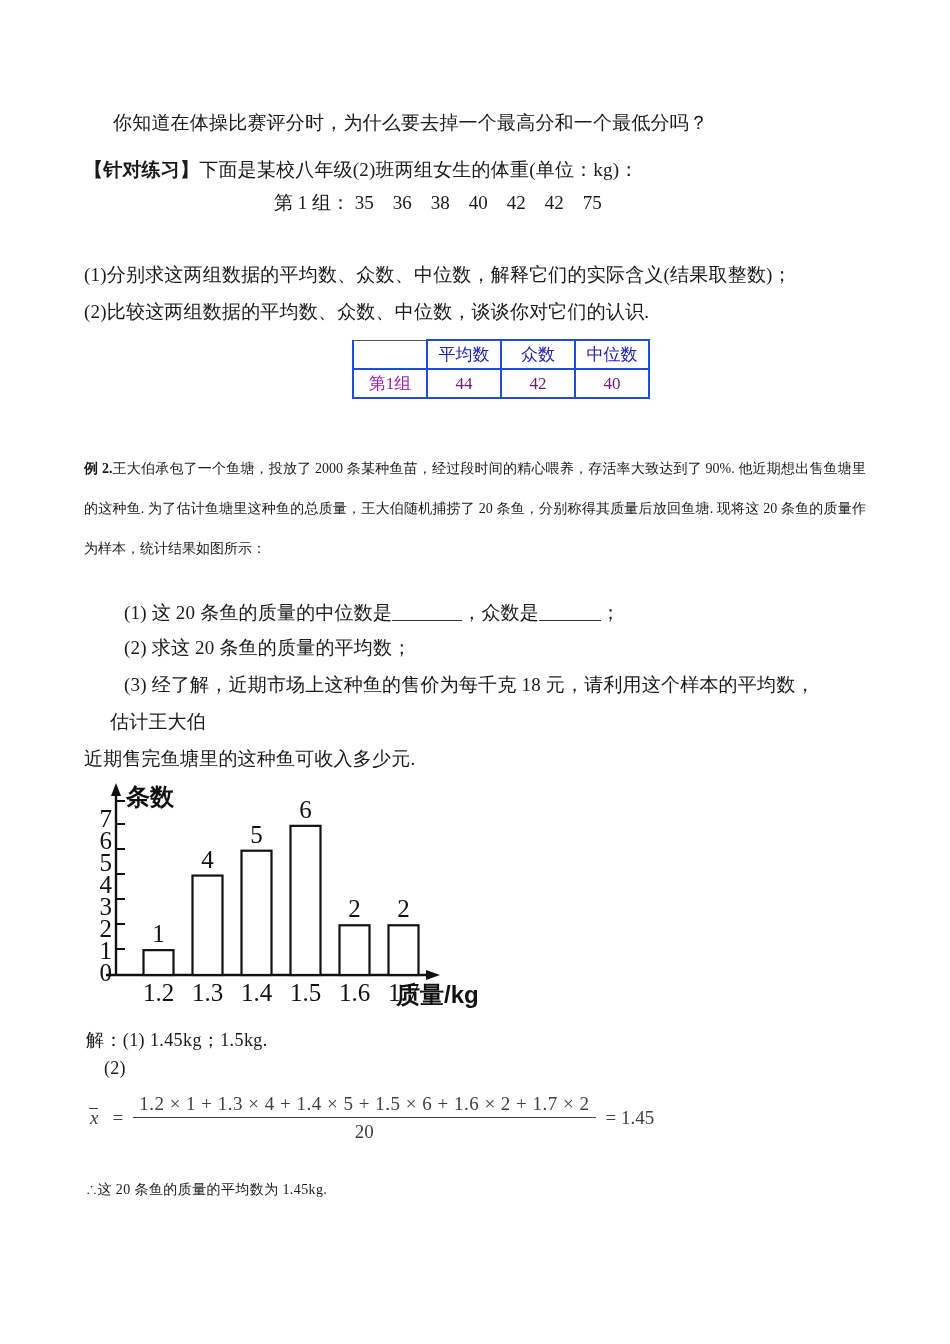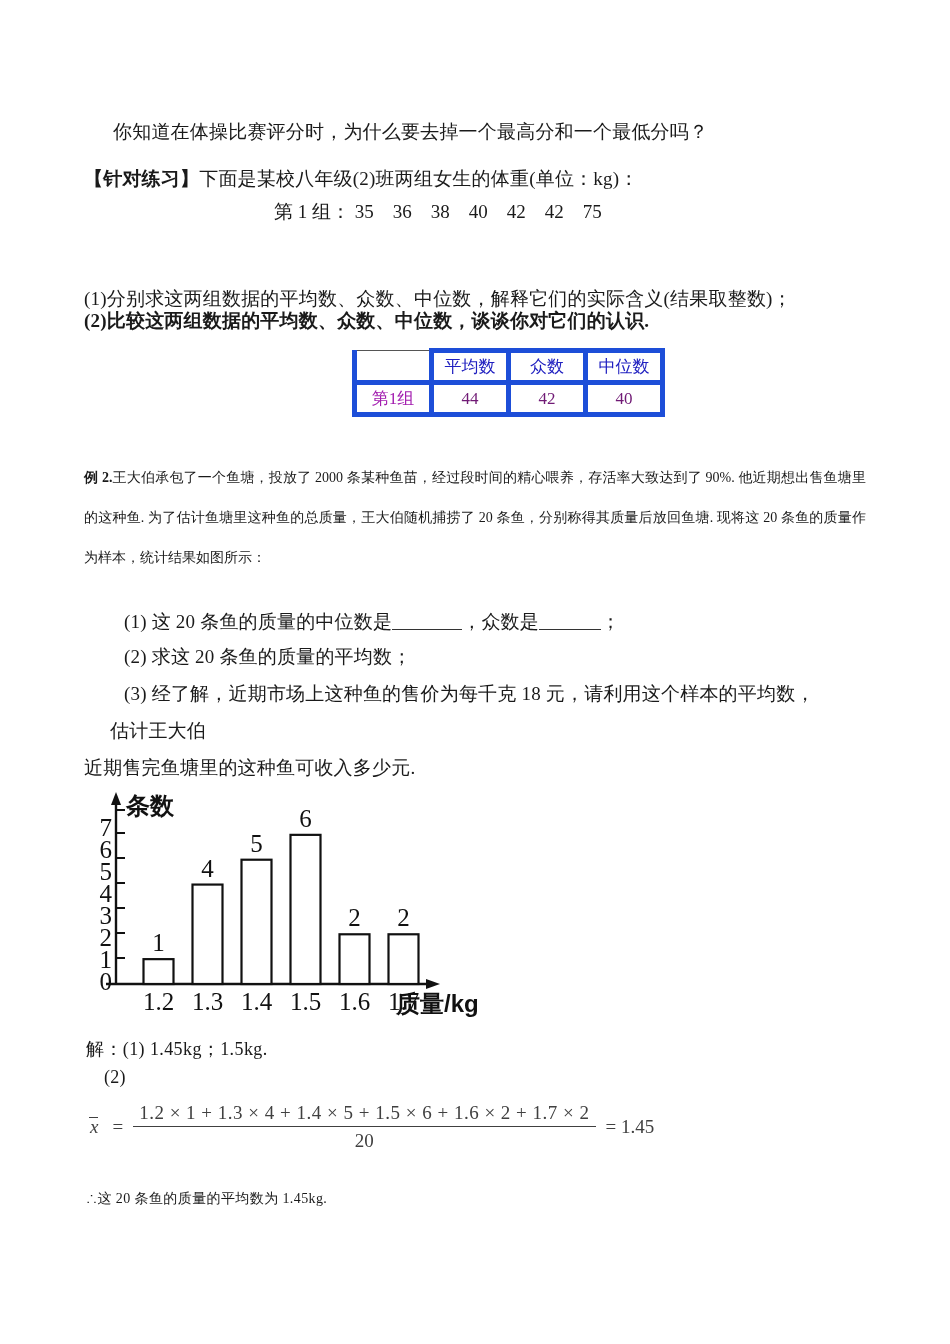--- a/index.html
+++ b/index.html
@@ -11,56 +11,56 @@
     width: 950px;
     height: 1344px;
     position: relative;
     font-family: "Liberation Serif", "DejaVu Serif", serif;
     color: #1a1a1a;
     overflow: hidden;
   }
 
   .page {
     position: absolute;
-    left: 0; top: 12px;
+    left: 0; top: 3px;
     width: 950px;
     height: 1144px;
   }
 
   
   .line {
     position: absolute;
     white-space: nowrap;
     font-size: 19px;
     line-height: 1.0;
     letter-spacing: 0.2px;
   }
   .bold { font-weight: bold; }
 
   
   #q-intro      { left: 113px; top: 110px; }
   #drill-label  { left: 84px;  top: 157px; }
   #group1-line  { left: 274px; top: 190px; letter-spacing: 0px; }
   #group2-line  { left: 274px; top: 224px; letter-spacing: 0px; }
-  #sub-q1       { left: 84px;  top: 262px; margin-top: 15px; }
-  #sub-q2       { left: 84px;  top: 299px; font-weight: bold; }
+  #sub-q1       { left: 84px;  top: 262px; }
+  #sub-q2       { left: 84px;  top: 299px; }
 
   .nums { display: inline-block; }
   .nums span { display: inline-block; width: 38px; text-align: left; }
 
   
   #stats-table {
     position: absolute;
     left: 352px;
     top: 336px;
     border-collapse: collapse;
     font-size: 17px;
   }
   #stats-table td, #stats-table th {
-    border: 5px solid #1d4ed8;
+    border: 2px solid #1d4ed8;
     width: 72px;
     height: 27px;
     text-align: center;
     vertical-align: middle;
     font-weight: normal;
     padding: 0;
   }
   #stats-table th { color: #2020c0; }
   #stats-table td.rowhead { color: #a21caf; width: 56px; }
   #stats-table td.val { color: #701a75; }

